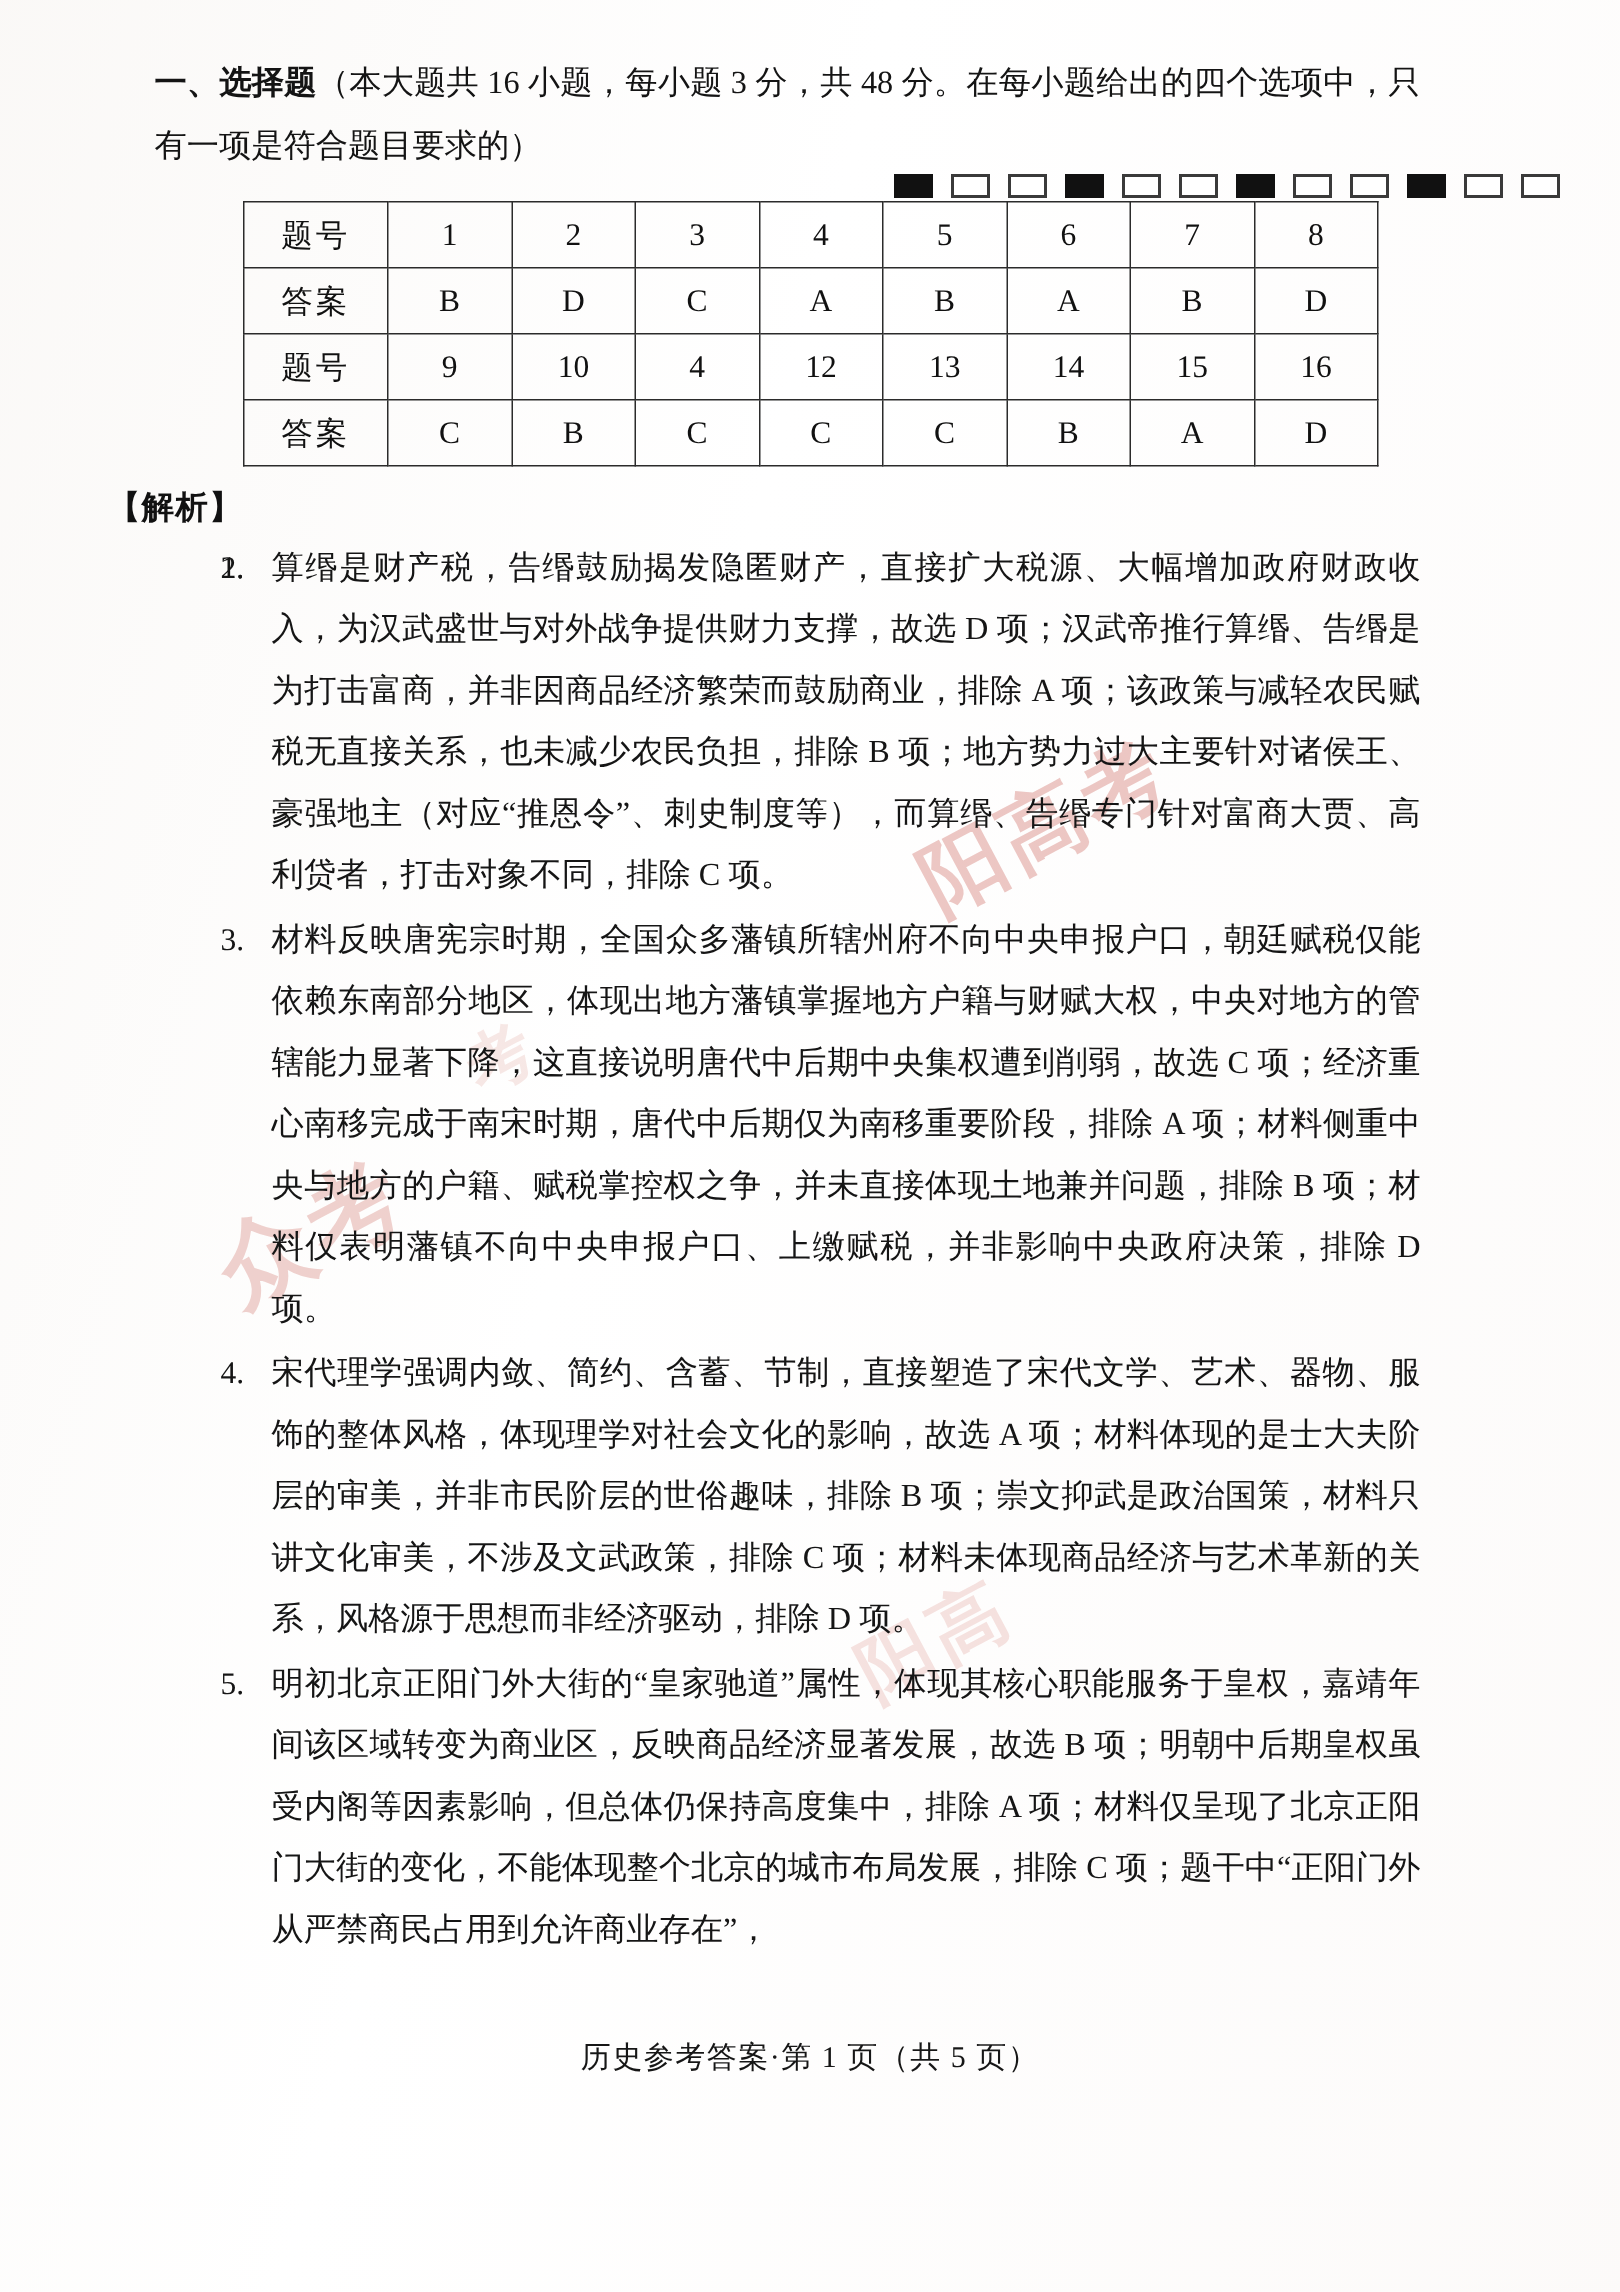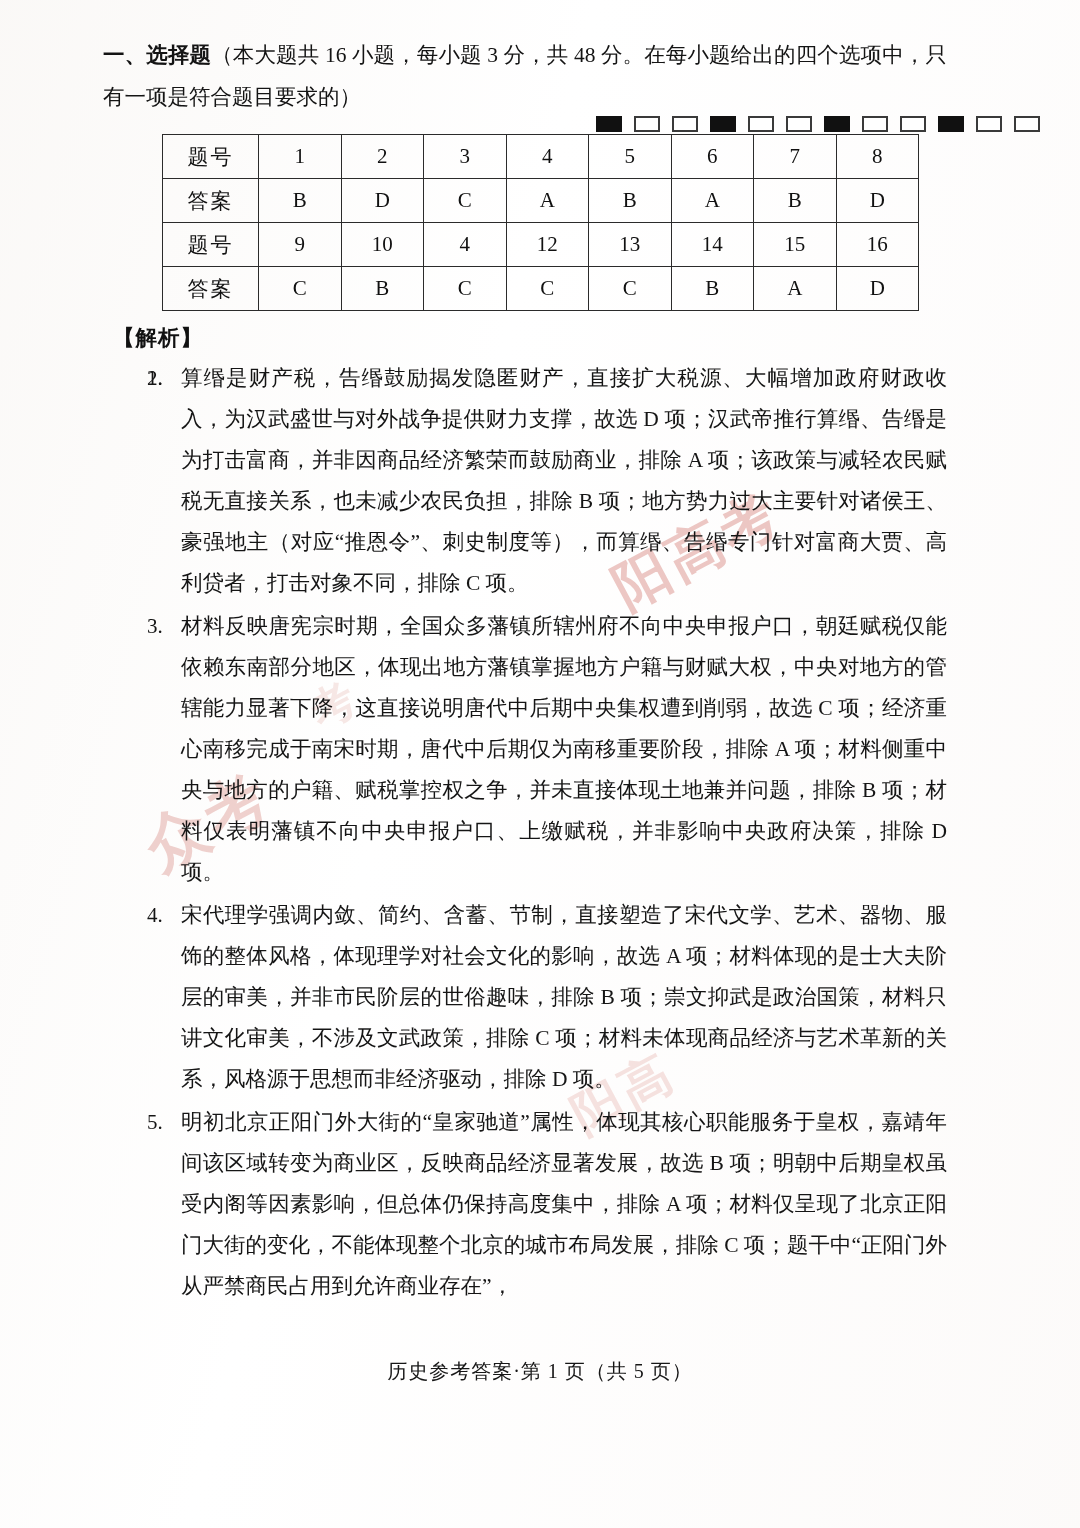--- a/index.html
+++ b/index.html
@@ -125,21 +125,21 @@
     font-family: "Liberation Serif", "DejaVu Serif", serif;
   }
   table#answer-table td.rowhead {
     width: 93px;
     letter-spacing: 2px;
   }
 
   
   #analysis-label {
     margin: 12px 0 0 0;
-    padding-left: 113px;
+    padding-left: 72px;
     font-size: 21.5px;
     font-weight: 700;
     letter-spacing: 1px;
     color: #111;
   }
 
   ol#analysis-list {
     list-style: none;
     margin: 6px 0 0 0;
     padding: 0 133px 0 147px;

